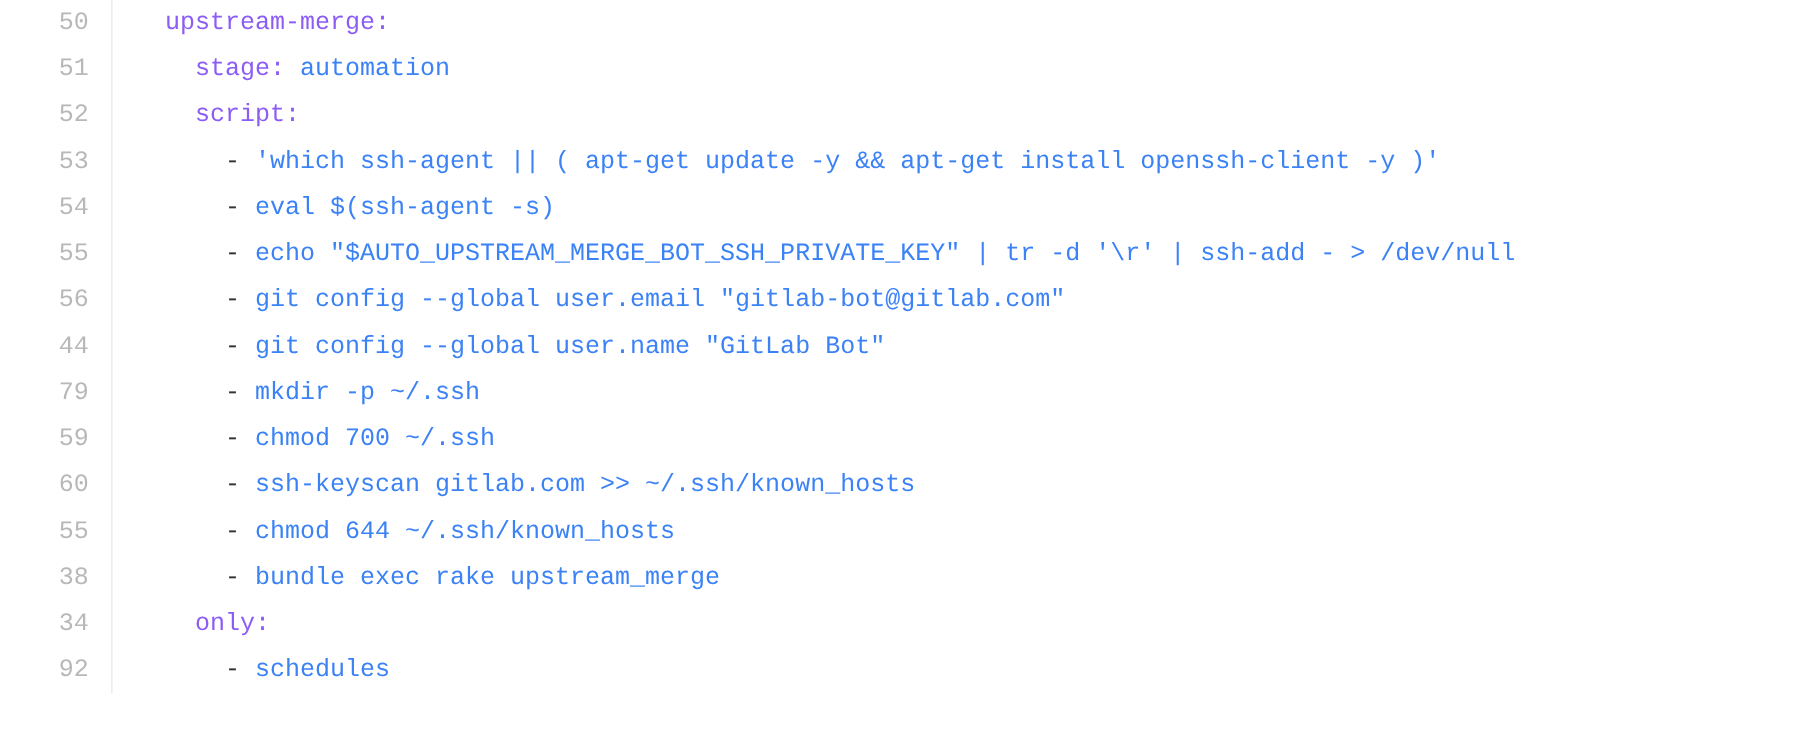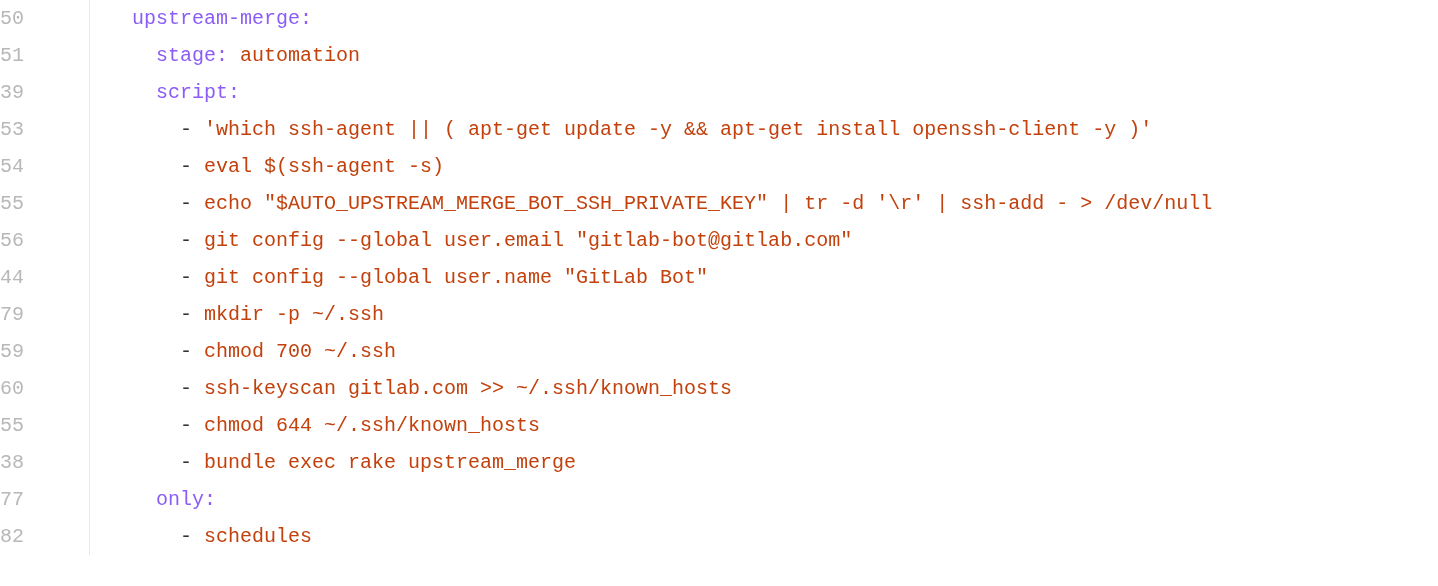--- a/index.html
+++ b/index.html
@@ -13,61 +13,61 @@
       line-height: 1.85;
       background: #ffffff;
       color: #333;
     }
     .code-container {
       display: flex;
     }
     .gutter {
       flex-shrink: 0;
       width: 90px;
-      text-align: left;
+      text-align: right;
       padding-right: 18px;
       color: #b8b8b8;
       user-select: none;
       border-right: 1px solid #e8e8e8;
     }
     .code {
       flex: 1;
       padding-left: 18px;
       white-space: pre;
       overflow-x: auto;
     }
     .line {
       display: block;
       height: 37px;
     }
     .key {
       color: #8b5cf6;
     }
     .str {
-      color: #c2410c;
+      color: #3b82f6;
     }
     .dash {
       color: #333;
     }
   </style>
 </head>
 <body>
 
 <div class="code-container">
   <div class="gutter" id="gutter">
       <span class="line">50</span>
       <span class="line">51</span>
-      <span class="line">39</span>
+      <span class="line">52</span>
       <span class="line">53</span>
       <span class="line">54</span>
       <span class="line">55</span>
       <span class="line">56</span>
       <span class="line">44</span>
       <span class="line">79</span>
       <span class="line">59</span>
       <span class="line">60</span>
       <span class="line">55</span>
       <span class="line">38</span>
-      <span class="line">77</span>
-      <span class="line">82</span>
+      <span class="line">34</span>
+      <span class="line">92</span>
     </div>
   <div class="code" id="code"><span class="line">  <span class="key">upstream-merge:</span></span><span class="line">    <span class="key">stage:</span><span> </span><span class="str">automation</span></span><span class="line">    <span class="key">script:</span></span><span class="line">      <span class="dash">- </span><span class="str">'which ssh-agent || ( apt-get update -y &amp;&amp; apt-get install openssh-client -y )'</span></span><span class="line">      <span class="dash">- </span><span class="str">eval $(ssh-agent -s)</span></span><span class="line">      <span class="dash">- </span><span class="str">echo "$AUTO_UPSTREAM_MERGE_BOT_SSH_PRIVATE_KEY" | tr -d '\r' | ssh-add - &gt; /dev/null</span></span><span class="line">      <span class="dash">- </span><span class="str">git config --global user.email "gitlab-bot@gitlab.com"</span></span><span class="line">      <span class="dash">- </span><span class="str">git config --global user.name "GitLab Bot"</span></span><span class="line">      <span class="dash">- </span><span class="str">mkdir -p ~/.ssh</span></span><span class="line">      <span class="dash">- </span><span class="str">chmod 700 ~/.ssh</span></span><span class="line">      <span class="dash">- </span><span class="str">ssh-keyscan gitlab.com &gt;&gt; ~/.ssh/known_hosts</span></span><span class="line">      <span class="dash">- </span><span class="str">chmod 644 ~/.ssh/known_hosts</span></span><span class="line">      <span class="dash">- </span><span class="str">bundle exec rake upstream_merge</span></span><span class="line">    <span class="key">only:</span></span><span class="line">      <span class="dash">- </span><span class="str">schedules</span></span></div>
 </div>
 
 </body></html>

